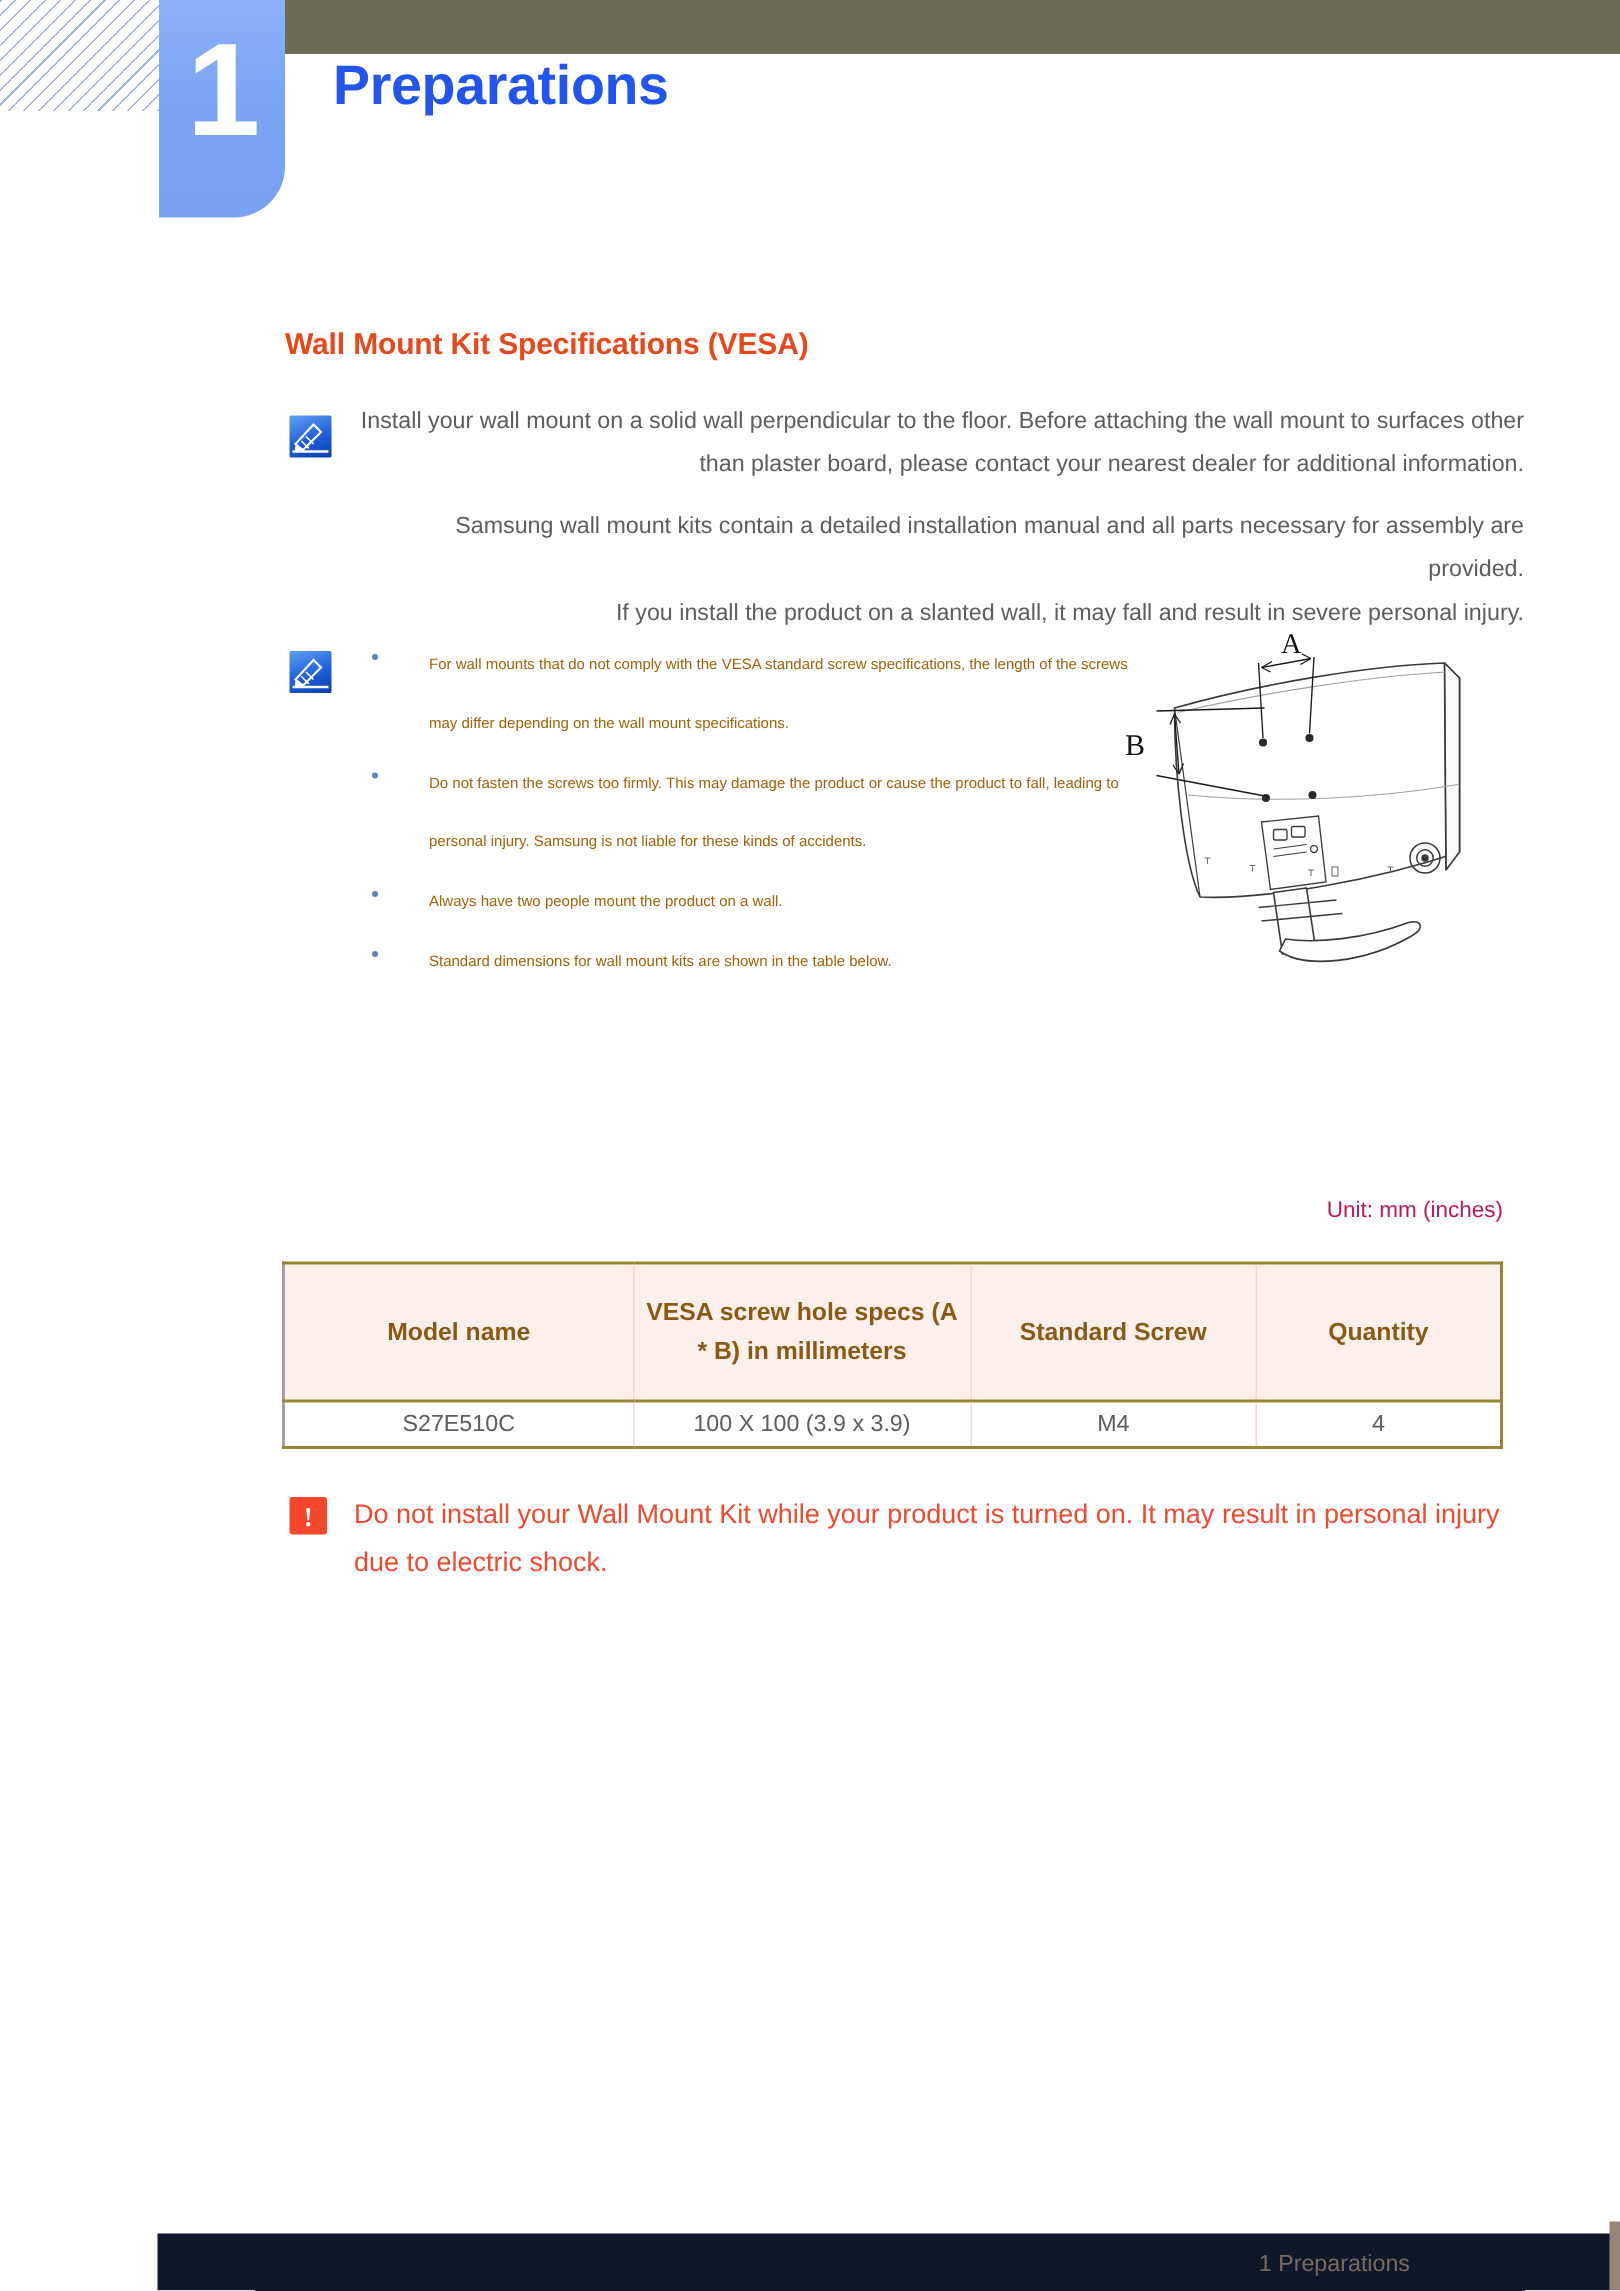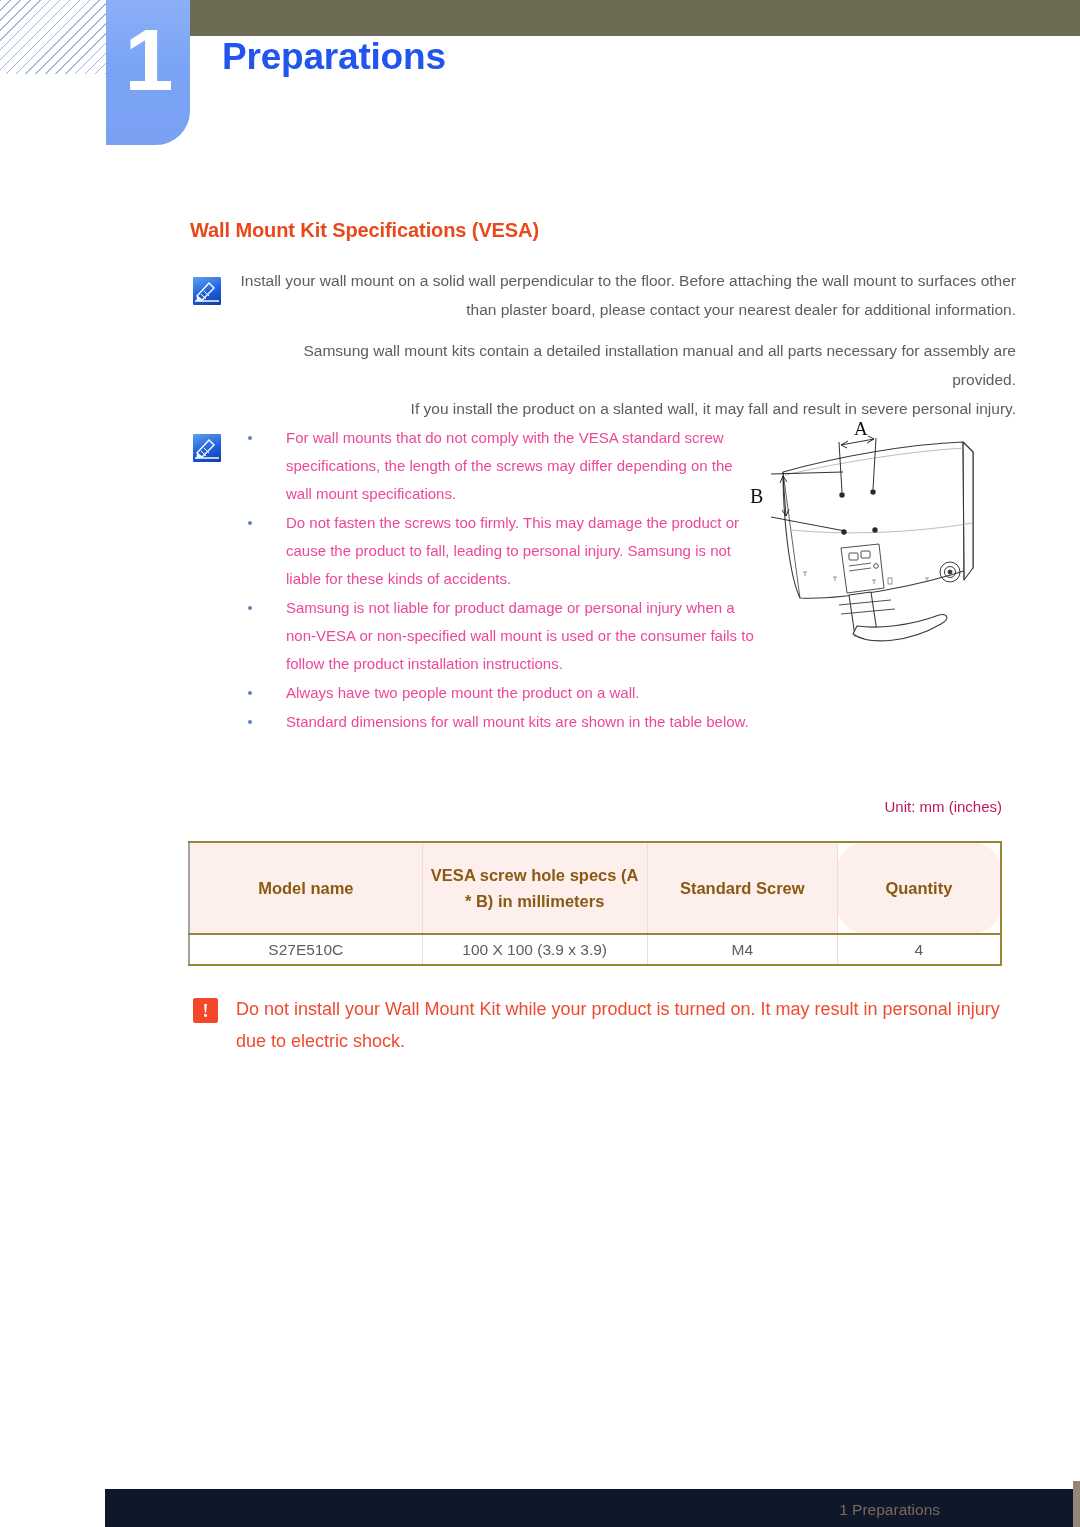--- a/index.html
+++ b/index.html
@@ -102,23 +102,23 @@
 
   .bullet-list {
     position: absolute;
     left: 236px; top: 424px;
     width: 520px;
     list-style: none;
   }
   .bullet-list li {
     position: relative;
     padding-left: 50px;
-    font-size: 15px;
-    color: #ec4899;
-    line-height: 28px;
+    font-size: 10px;
+    color: #a16207;
+    line-height: 39px;
     margin-bottom: 1px;
   }
   .bullet-list li::before {
     content: "";
     position: absolute;
     left: 12px; top: 12px;
     width: 4px; height: 4px;
     border-radius: 50%;
     background: #5a86c8;
   }
@@ -173,21 +173,21 @@
     font-weight: 400;
     height: 31px;
     padding: 2px 6px;
   }
   .spec-table th:first-child, .spec-table td:first-child { border-left: 2px solid #a3a3a3; }
   .spec-table th:last-child,  .spec-table td:last-child  { border-right: 2px solid #9a8536; }
 
   .col-model { width: 228px; }
   .col-vesa  { width: 220px; }
   .col-screw { width: 186px; }
-  .col-qty   { width: 160px; border-radius: 29px; }
+  .col-qty   { width: 160px; }
 
   
   .caution-icon {
     position: absolute;
     left: 193px; top: 998px;
     width: 25px; height: 25px;
     background: #f4472b;
     border-radius: 2px;
     display: flex;
     align-items: center;
@@ -269,21 +269,20 @@
       <path d="M4 19 L16 6 L21 11 L9 23 Z" fill="none" stroke="#ffffff" stroke-width="1.4"></path>
       <path d="M4 19 L9 23 L3.5 24.5 Z" fill="#ffffff"></path>
       <path d="M8 17 L13 22" stroke="#ffffff" stroke-width="1"></path>
       <path d="M11 14 L16 19" stroke="#ffffff" stroke-width="1"></path>
       <path d="M2 24 L26 24" stroke="#ffffff" stroke-width="1.6"></path>
     </svg>
   </div>
   <ul class="bullet-list">
     <li>For wall mounts that do not comply with the VESA standard screw specifications, the length of the screws may differ depending on the wall mount specifications.</li>
     <li>Do not fasten the screws too firmly. This may damage the product or cause the product to fall, leading to personal injury. Samsung is not liable for these kinds of accidents.</li>
-    <li>Samsung is not liable for product damage or personal injury when a non-VESA or non-specified wall mount is used or the consumer fails to follow the product installation instructions.</li>
     <li>Always have two people mount the product on a wall.</li>
     <li>Standard dimensions for wall mount kits are shown in the table below.</li>
   </ul>
 
   <div class="diagram">
     <svg viewBox="0 0 260 235" xmlns="http://www.w3.org/2000/svg">
       <g fill="none" stroke="#3a3a3a" stroke-width="1.1" stroke-linejoin="round">
 
         <path d="M38 52 C95 36 165 24 218 22 L228 32 L228 148 C175 166 100 180 55 178 C44 155 38 95 38 52 Z" fill="#ffffff"></path>
 

